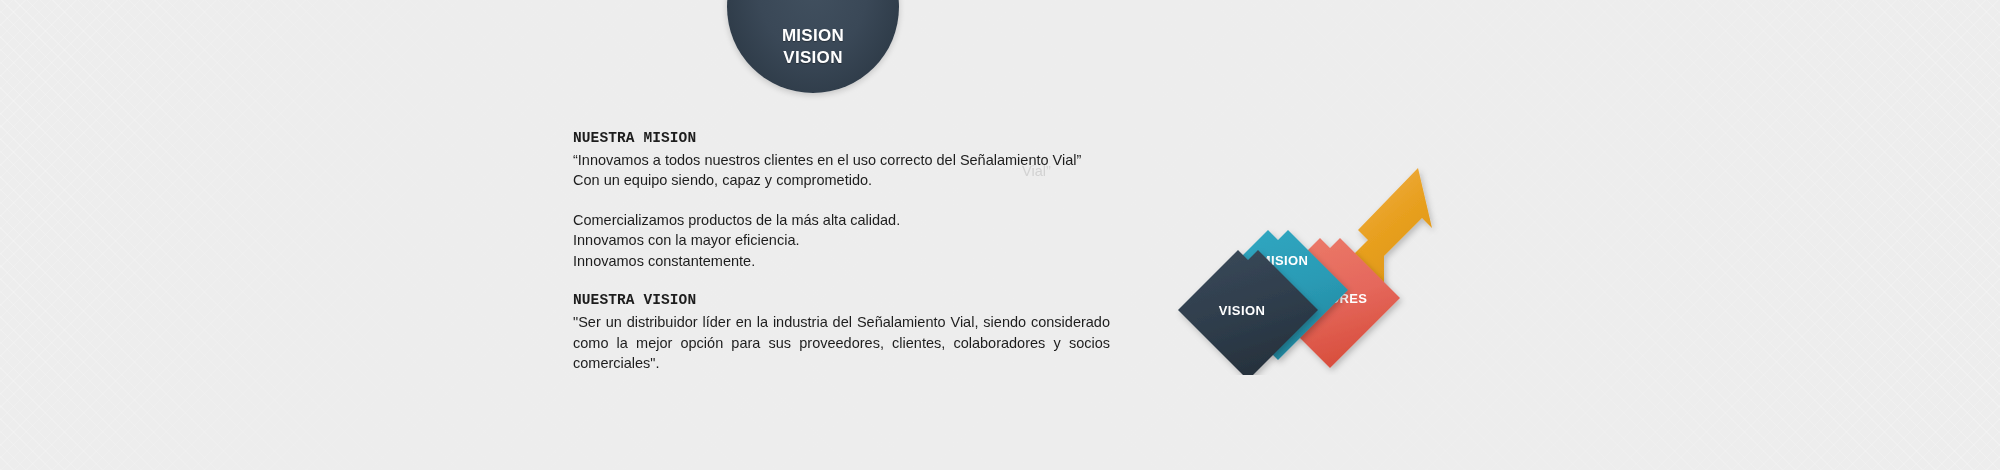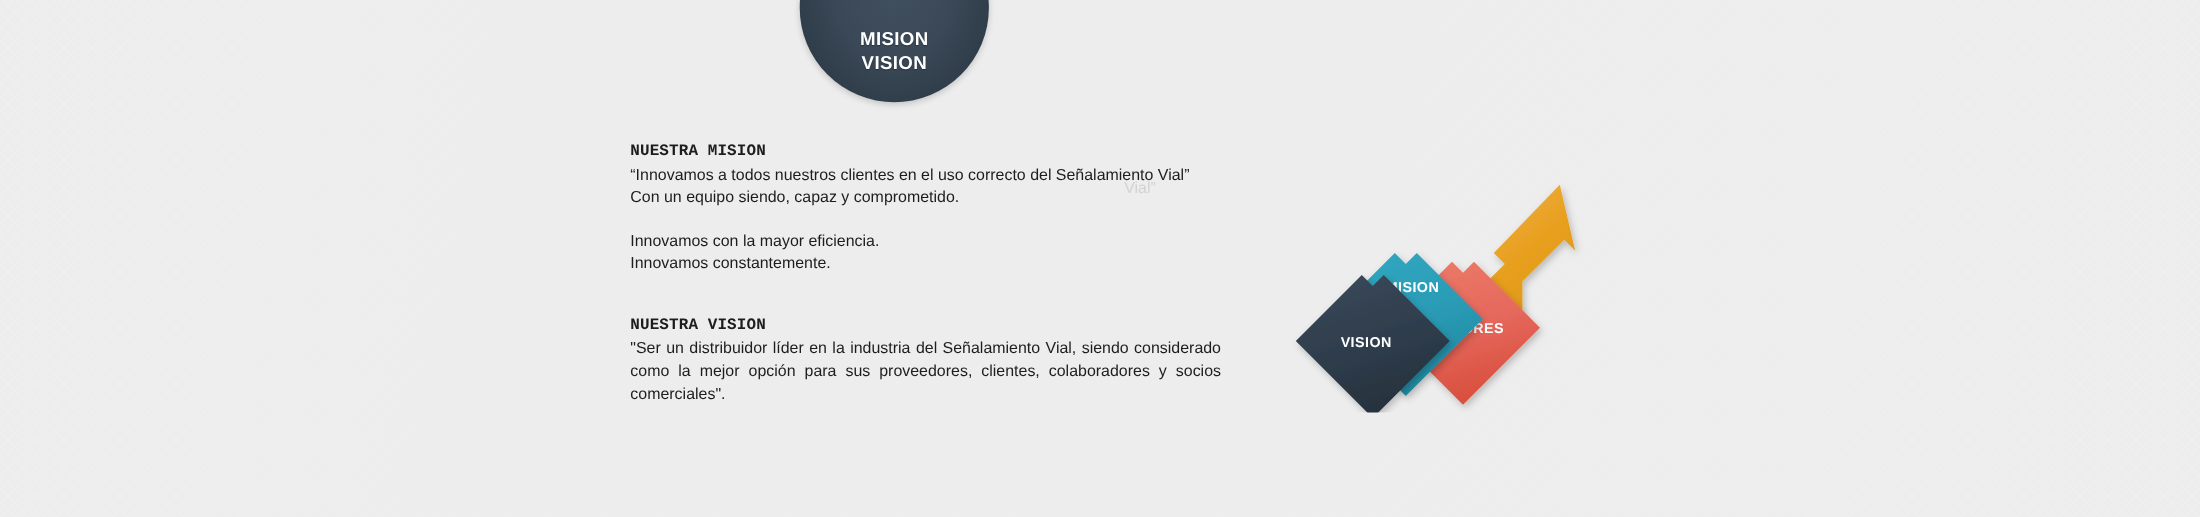--- a/index.html
+++ b/index.html
@@ -99,21 +99,21 @@
   }
   .section-heading {
     font-weight: bold;
     font-size: 14.5px;
     letter-spacing: .1px;
     margin: 0 0 1px 0;
     font-family: Liberation Mono, monospace;
   }
   .copy-line { margin: 0; }
   .block-gap { height: 19px; }
-  #vision-heading { margin-top: 16px; }
+  #vision-heading { margin-top: 0; }
   #vision-paragraph {
     margin: 0;
     text-align: justify;
     text-justify: inter-word;
   }
   #vision-paragraph::after {
     content: "";
     display: inline-block;
     width: 100%;
   }
@@ -163,20 +163,21 @@
 
   <div style="position:relative;">
     <div class="copy-line">“Innovamos a todos nuestros clientes en el uso correcto del Señalamiento Vial”</div>
     <span class="ghost-artifact" style="left:449px; top:11px;">Vial”</span>
   </div>
 
   <div class="copy-line">Con un equipo siendo, capaz y comprometido.</div>
 
   <div class="block-gap"></div>
 
+  <div class="copy-line">Comercializamos productos de la más alta calidad.</div>
   <div class="copy-line">Innovamos con la mayor eficiencia.</div>
   <div class="copy-line">Innovamos constantemente.</div>
 
   <div class="block-gap"></div>
 
   <div class="section-heading" id="vision-heading">NUESTRA VISION</div>
 
   <p id="vision-paragraph">"Ser un distribuidor líder en la industria del Señalamiento Vial, siendo considerado como la mejor opción para sus proveedores, clientes, colaboradores y socios comerciales".</p>
 </div>
 

